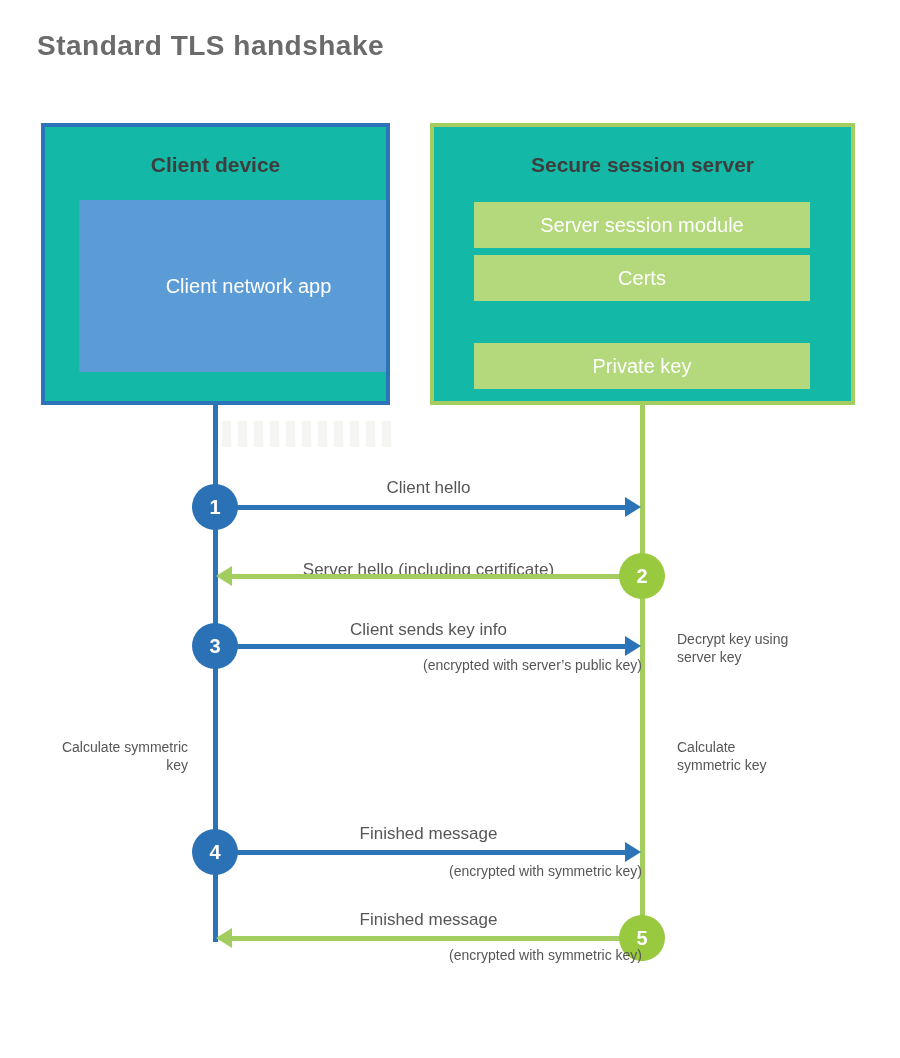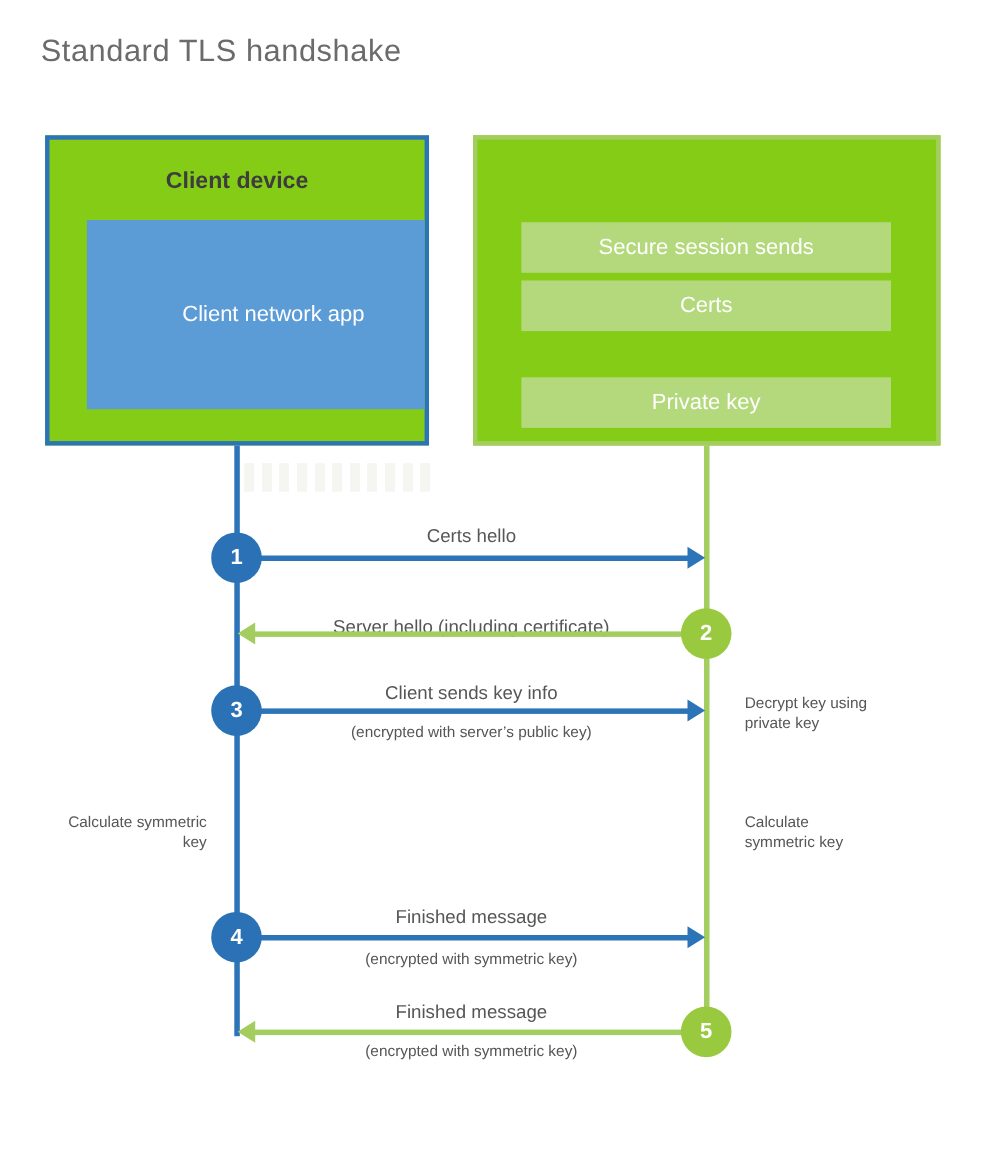--- a/index.html
+++ b/index.html
@@ -2,25 +2,25 @@
 <html><head>
 <meta charset="utf-8">
 <style>
   html,body { margin:0; padding:0; background:#ffffff; }
   .canvas {
     position:relative; width:900px; height:1058px; background:#ffffff;
     font-family:"Liberation Sans", sans-serif; overflow:hidden;
   }
   .page-title {
     position:absolute; left:37px; top:30px; margin:0;
-    font-size:28px; font-weight:400; color:#6b6b6b; letter-spacing:0.5px;
+    font-size:28px; font-weight:700; color:#6b6b6b; letter-spacing:0.5px;
   }
 
   
-  .entity-box { position:absolute; top:123px; height:282px; background:#84cc16; box-sizing:border-box; }
+  .entity-box { position:absolute; top:123px; height:282px; background:#14b8a6; box-sizing:border-box; }
   .client-box { left:41px;  width:349px; border:4px solid #2c74b8; }
   .server-box { left:430px; width:425px; border:4px solid #a3ce5f; }
   .box-title {
     position:absolute; left:0; right:0; top:26px; text-align:center;
     font-size:21px; font-weight:bold; color:#3d3d3d;
   }
   .client-app {
     position:absolute; left:34px; top:73px; width:275px; height:172px;
     background:#5c9cd6; color:#ffffff; font-size:20px; line-height:1.4;
     display:flex; align-items:center; justify-content:center; text-align:center;padding-left:32px;
@@ -42,21 +42,21 @@
     position:absolute; left:222px; top:421px; width:170px; height:26px;
     background:repeating-linear-gradient(90deg,#f5f5f2 0 9px,#ffffff 9px 16px);
   }
 
   
   .msg-label {
     position:absolute; left:215px; width:427px; text-align:center;
     font-size:17px; color:#565656;
   }
   .msg-sublabel {
-    position:absolute; left:215px; width:427px; text-align:center;
+    position:absolute; left:215px; width:427px; text-align:right;
     font-size:14px; color:#565656;
   }
   .hline { position:absolute; height:5px; }
   .hline.blue { background:#2c74b8; }
   .hline.green { background:#a3ce5f; }
   .arrowhead { position:absolute; width:0; height:0; border-top:10px solid transparent; border-bottom:10px solid transparent; }
   .arrowhead.right { border-left:16px solid #2c74b8; }
   .arrowhead.left  { border-right:16px solid #a3ce5f; }
 
   .step-circle {
@@ -77,46 +77,47 @@
 <div class="canvas">
 
   <h1 class="page-title">Standard TLS handshake</h1>
 
   <div class="entity-box client-box">
     <div class="box-title">Client device</div>
     <div class="client-app">Client network app</div>
   </div>
 
   <div class="entity-box server-box">
-    <div class="server-bar bar-1">Secure session sends</div>
+    <div class="box-title">Secure session server</div>
+    <div class="server-bar bar-1">Server session module</div>
     <div class="server-bar bar-2">Certs</div>
     <div class="server-bar bar-3">Private key</div>
   </div>
 
   <div class="vline client-line"></div>
   <div class="vline server-line"></div>
 
   <div class="watermark"></div>
 
-  <div class="msg-label" style="top:478px;">Certs hello</div>
+  <div class="msg-label" style="top:478px;">Client hello</div>
   <div class="hline blue" style="left:215px; top:505px; width:412px;"></div>
   <div class="arrowhead right" style="left:625px; top:497px;"></div>
   <div class="step-circle blue" style="left:192px; top:484px;">1</div>
 
   <div class="msg-label" style="top:560px;">Server hello (including certificate)</div>
   <div class="hline green" style="left:230px; top:574px; width:412px;"></div>
   <div class="arrowhead left" style="left:216px; top:566px;"></div>
   <div class="step-circle green" style="left:619px; top:553px;">2</div>
 
   <div class="msg-label" style="top:620px;">Client sends key info</div>
   <div class="hline blue" style="left:215px; top:644px; width:412px;"></div>
   <div class="arrowhead right" style="left:625px; top:636px;"></div>
   <div class="step-circle blue" style="left:192px; top:623px;">3</div>
   <div class="msg-sublabel" style="top:657px;">(encrypted with server’s public key)</div>
-  <div class="side-note" style="left:677px; top:631px; width:140px; text-align:left;">Decrypt key using private key</div>
+  <div class="side-note" style="left:677px; top:631px; width:140px; text-align:left;">Decrypt key using server key</div>
 
   <div class="side-note" style="left:60px; top:739px; width:128px; text-align:right;">Calculate symmetric key</div>
   <div class="side-note" style="left:677px; top:739px; width:110px; text-align:left;">Calculate symmetric key</div>
 
   <div class="msg-label" style="top:824px;">Finished message</div>
   <div class="hline blue" style="left:215px; top:850px; width:412px;"></div>
   <div class="arrowhead right" style="left:625px; top:842px;"></div>
   <div class="step-circle blue" style="left:192px; top:829px;">4</div>
   <div class="msg-sublabel" style="top:863px;">(encrypted with symmetric key)</div>
 

